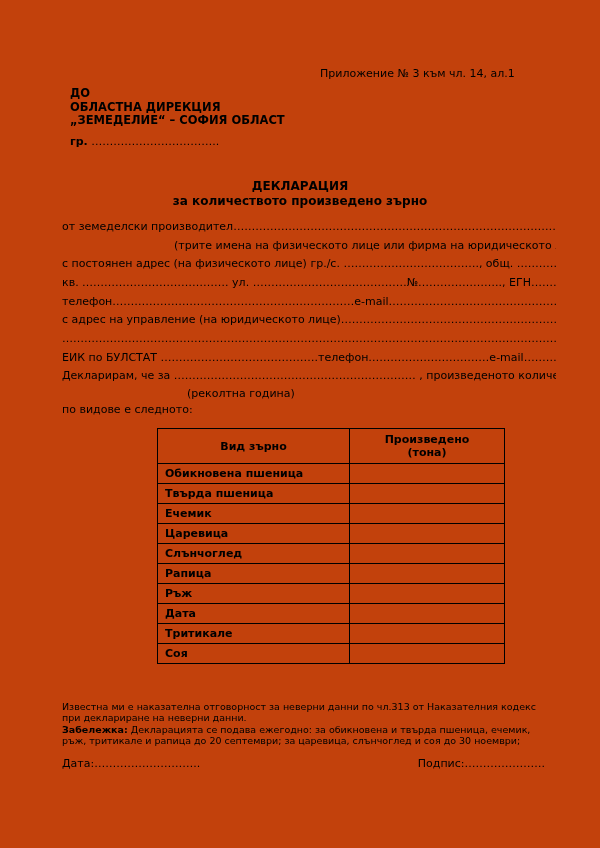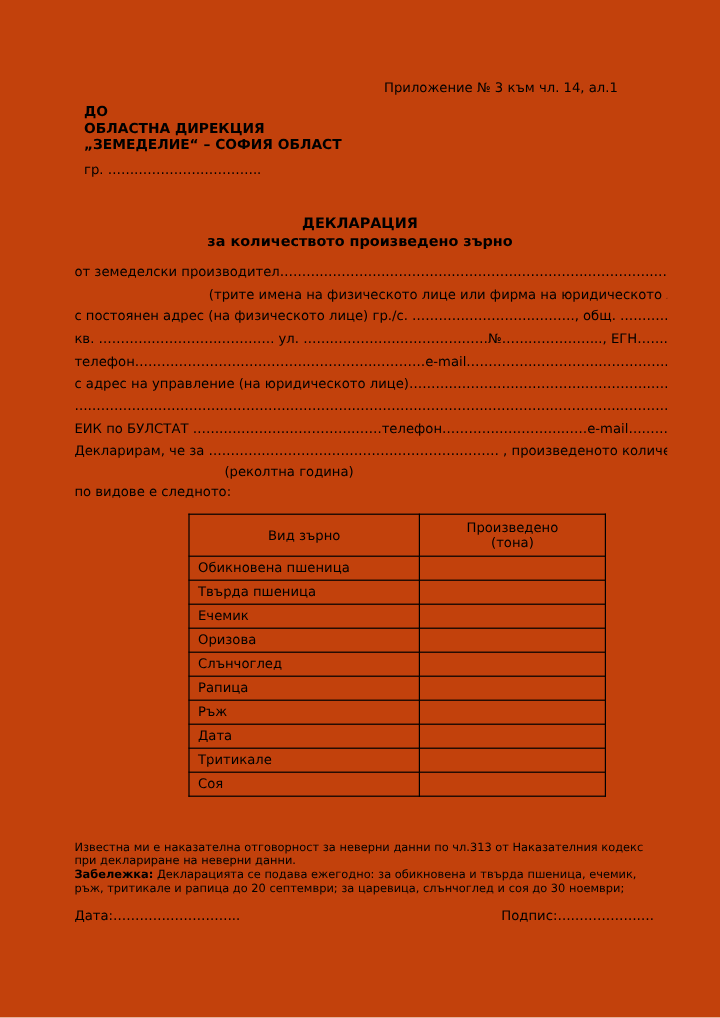--- a/index.html
+++ b/index.html
@@ -15,21 +15,21 @@
     font-size:11px;white-space:nowrap;
   }
   .addressee{
     position:absolute;top:87px;left:70px;
     font-weight:bold;font-size:11.5px;line-height:13.5px;white-space:nowrap;
   }
   .city-line{
     position:absolute;top:135px;left:70px;
     font-size:11px;white-space:nowrap;
   }
-  .city-line .lbl{font-weight:normal;}
+  .city-line .lbl{font-weight:bold;}
   .title-block{
     position:absolute;top:179px;left:0;width:600px;
     text-align:center;font-weight:bold;font-size:12px;line-height:14.5px;
   }
   .form-lines{
     position:absolute;top:217px;left:62px;width:494px;
     font-size:11px;
   }
   .fl{
     height:18.7px;display:flex;align-items:center;
@@ -38,21 +38,21 @@
   .fl.hint{padding-left:112px;height:18.7px;}
   .fl.small{height:16px;}
   .fl.year-hint{padding-left:125px;height:16px;}
   table.grain{
     position:absolute;top:428px;left:157px;
     border-collapse:collapse;table-layout:fixed;
     font-size:11px;
   }
   table.grain th,table.grain td{
     border:1px solid #000;
-    font-weight:normal;
+    font-weight:bold;
     padding:0;
     margin-top:40px;
   }
   table.grain th{height:34px;text-align:center;line-height:13px;}
   table.grain .c1{width:184px;}
   table.grain .c2{width:154px;text-align:center;}
   table.grain td.c1{padding-left:7px;height:19px;text-align:left;}
   table.grain td.c2{height:19px;}
   .footnotes{
     position:absolute;top:701px;left:62px;width:494px;
@@ -119,21 +119,21 @@
         </tr>
         <tr>
           <td class="c1">Твърда пшеница</td>
           <td class="c2"></td>
         </tr>
         <tr>
           <td class="c1">Ечемик</td>
           <td class="c2"></td>
         </tr>
         <tr>
-          <td class="c1">Оризова</td>
+          <td class="c1">Царевица</td>
           <td class="c2"></td>
         </tr>
         <tr>
           <td class="c1">Слънчоглед</td>
           <td class="c2"></td>
         </tr>
         <tr>
           <td class="c1">Рапица</td>
           <td class="c2"></td>
         </tr>

